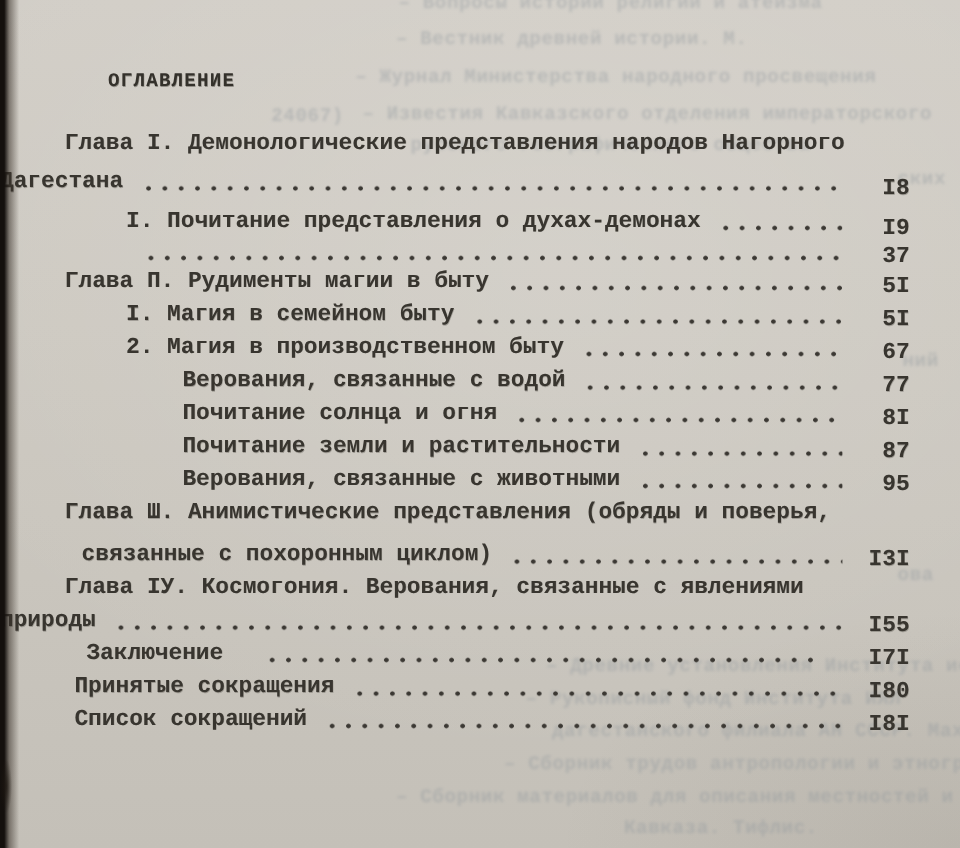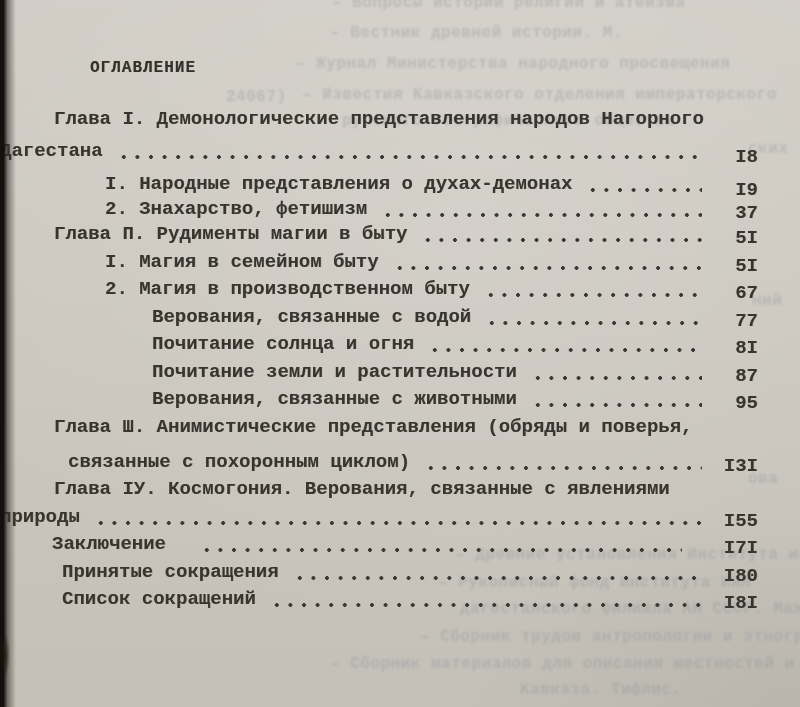--- a/index.html
+++ b/index.html
@@ -60,21 +60,21 @@
     background-repeat:repeat-x;
     background-position:left bottom 2px;
   }
   .pg{width:46px;text-align:right;white-space:pre;transform:translateY(4px);}
   .pg-drop8 .pg{transform:translateY(9px);}
   .pg-drop6 .pg{transform:translateY(6px);}
   .nolead .leader{background:none;}
   .nolead .pg{visibility:hidden;}
   
   .lv-main   {padding-left:62px;}
-  .lv-main2  {padding-left:52px;gap:20px;}
+  .lv-main2  {padding-left:72px;gap:20px;}
   .lv-main3  {padding-left:62px;}
   .lv-chapter{padding-left:54px;}
   .lv-num    {padding-left:105px;}
   .lv-plain  {padding-left:152px;justify-content:space-between;}
   .lv-cont1  {}
   .lv-cont2  {padding-left:68px;}
   .lv-cont3  {}
   
   .mb11{margin-bottom:11px;} .mb10{margin-bottom:10px;}
   .mb3{margin-bottom:3px;}   .mb8{margin-bottom:13px;}
@@ -110,26 +110,25 @@
         <span class="lbl">Глава I. Демонологические представления народов Нагорного</span>
           <span class="leader"></span>
           <span class="pg"></span>
       </div>
       <div class="row lv-cont1 mb11 pg-drop6">
         <span class="lbl">Дагестана</span>
           <span class="leader"></span>
           <span class="pg">I8</span>
       </div>
       <div class="row lv-num mb3 pg-drop6">
-        <span class="lbl">I. Народные представления о духах-демонах</span>
+        <span class="lbl">I. Почитание представления о духах-демонах</span>
           <span class="leader"></span>
           <span class="pg">I9</span>
       </div>
       <div class="row lv-num mb3">
-        <span class="lbl">2. Знахарство, фетишизм</span>
           <span class="leader"></span>
           <span class="pg">37</span>
       </div>
       <div class="row lv-chapter">
         <span class="lbl">Глава П. Рудименты магии в быту</span>
           <span class="leader"></span>
           <span class="pg">5I</span>
       </div>
       <div class="row lv-num">
         <span class="lbl">I. Магия в семейном быту</span>

